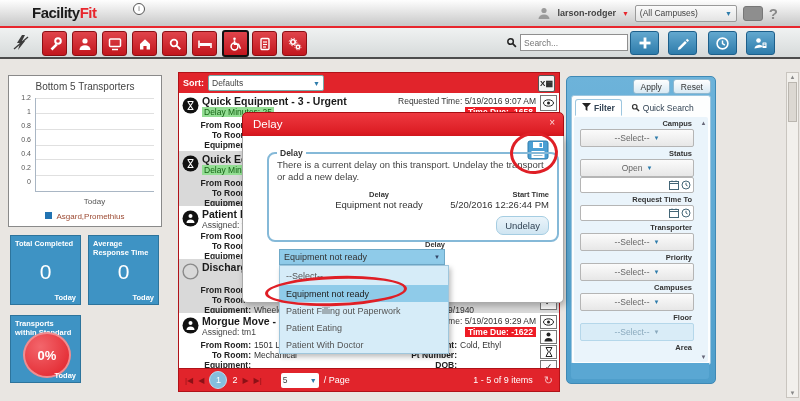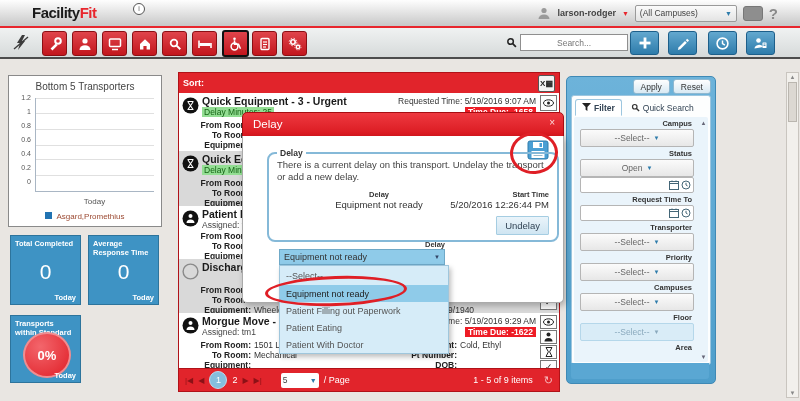--- a/index.html
+++ b/index.html
@@ -23,21 +23,21 @@
   .bubble-btn:after{content:"";position:absolute;left:3px;bottom:-3px;border:3px solid transparent;border-top-color:#8e8e8e;}
   .help-q{font-size:15px;font-weight:bold;color:#8a8a8a;}
   
   .toolbar{position:absolute;left:0;top:28px;width:800px;height:29px;
     background:linear-gradient(#f0f2f2,#d6dada);border-bottom:2px solid #4c4c4c;}
   .tb-ico{position:absolute;top:3px;width:23px;height:23px;border-radius:3px;
     background:linear-gradient(#e0444b,#c2161d);border:1px solid #8c0f14;
     display:flex;align-items:center;justify-content:center;}
   .tb-ico.active{border:2px solid #111;top:2px;}
   .search-wrap{position:absolute;left:506px;top:6px;display:flex;align-items:center;gap:3px;}
-  .search-input{width:100px;height:13px;border:1px solid #8f8f8f;font-size:8.5px;padding:1px 3px;color:#777;text-align:center;}
+  .search-input{width:100px;height:13px;border:1px solid #8f8f8f;font-size:8.5px;padding:1px 3px;color:#777;}
   .blue-btn{position:absolute;top:3px;width:27px;height:22px;border-radius:3px;
     background:linear-gradient(#63a8cf,#2e7cab);border:1px solid #1d5f8a;
     display:flex;align-items:center;justify-content:center;}
   
   .chart-panel{position:absolute;left:8px;top:75px;width:152px;height:150px;background:#fff;border:1px solid #8a8a8a;}
   .chart-title{position:absolute;left:0;top:5px;width:100%;text-align:center;font-size:10px;color:#444;}
   .plot{position:absolute;left:26px;top:22px;right:7px;bottom:34px;border-left:1px solid #a9b6c4;border-bottom:1px solid #a9b6c4;}
   .gl{position:absolute;left:0;right:0;height:1px;background:#e0e0e0;}
   .ytick{position:absolute;left:0;width:22px;text-align:right;font-size:7px;color:#555;}
   .xlab{position:absolute;left:26px;right:7px;bottom:20px;text-align:center;font-size:8px;color:#555;}
@@ -117,21 +117,21 @@
   .m-title{position:absolute;left:10px;top:5px;font-size:11.5px;}
   .m-close{position:absolute;right:8px;top:4px;font-size:10px;color:#fbd9da;}
   .m-body{position:absolute;left:0;top:24px;right:0;height:166px;background:#fff;border:1px solid #aaa;border-top:none;
     border-radius:0 0 5px 5px;box-shadow:2px 3px 6px rgba(0,0,0,.25);}
   .m-fieldset{position:absolute;left:24px;top:16px;width:288px;height:86px;border:2px solid #85b9d8;border-radius:8px;}
   .m-legend{position:absolute;left:8px;top:-6px;background:#fff;padding:0 3px;font-size:8.5px;font-weight:bold;color:#333;}
   .m-msg{position:absolute;left:8px;top:5px;right:8px;font-size:9.5px;color:#444;line-height:1.25;}
   .m-colhead{position:absolute;font-size:7.5px;font-weight:bold;color:#333;}
   .m-colval{position:absolute;font-size:9.5px;color:#333;}
   .undelay-btn{position:absolute;right:8px;bottom:5px;height:17px;padding:0 8px;background:linear-gradient(#eaf4fa,#cfe5f2);
-    border:1px solid #a5cde2;border-radius:1px;font-size:9.5px;color:#345;display:flex;align-items:center;margin-top:6px;}
+    border:1px solid #a5cde2;border-radius:7px;font-size:9.5px;color:#345;display:flex;align-items:center;margin-top:6px;}
   .nd-label{position:absolute;left:36px;top:104px;width:166px;text-align:right;font-size:7.5px;font-weight:bold;color:#333;}
   .nd-select{position:absolute;left:36px;top:113px;width:166px;height:16px;background:#8fcbe9;border:1px solid #6fa9c8;
     font-size:9px;color:#333;display:flex;align-items:center;justify-content:space-between;padding:0 4px;box-sizing:border-box;}
   .nd-list{position:absolute;left:36px;top:129px;width:168px;background:#d6ecf8;border:1px solid #9fc6dc;
     box-shadow:2px 3px 5px rgba(0,0,0,.25);z-index:30;}
   .nd-item{height:14px;padding:2px 6px 1px;font-size:9px;color:#555;display:flex;align-items:center;}
   .nd-item.hl{background:#8fcbe9;color:#222;}
   .save-btn{position:absolute;right:14px;top:4px;}
   .ellipse{position:absolute;border:3px solid #df1f26;border-radius:50%;z-index:40;background:transparent;}
   .el-save{right:5px;top:-4px;width:42px;height:36px;transform:rotate(-4deg);}
@@ -295,20 +295,24 @@
 </div>
 <div class="kpi" style="left:10px;top:315px;width:69px;height:66px;">
   <div class="kt">Transports within Standard</div>
   <div class="pct-circle">0%</div>
   <div class="kp">Today</div>
 </div>
 
 <div class="list">
   <div class="sortbar">
     <span class="sort-label">Sort:</span>
+    <div class="sort-select">
+      <span>Defaults</span>
+      <span style="color:#2e7cab;font-size:7px;">▼</span>
+    </div>
     <div class="export-btn">X▦</div>
   </div>
 
   <div class="row" style="top:20px;height:58px;">
     <svg class="row-ico" width="17" height="17" viewBox="0 0 17 17">
         <circle cx="8.5" cy="8.5" r="8" fill="#111"></circle>
         <path d="M5.5 4.5h6M5.5 12.5h6M6 5l5 7.5M11 5 6 12.5" stroke="#fff" stroke-width="1.1"></path>
       </svg>
     <span class="r-title">Quick Equipment - 3 - Urgent</span>
     <span class="r-req">Requested Time: 5/19/2016 9:07 AM</span>

